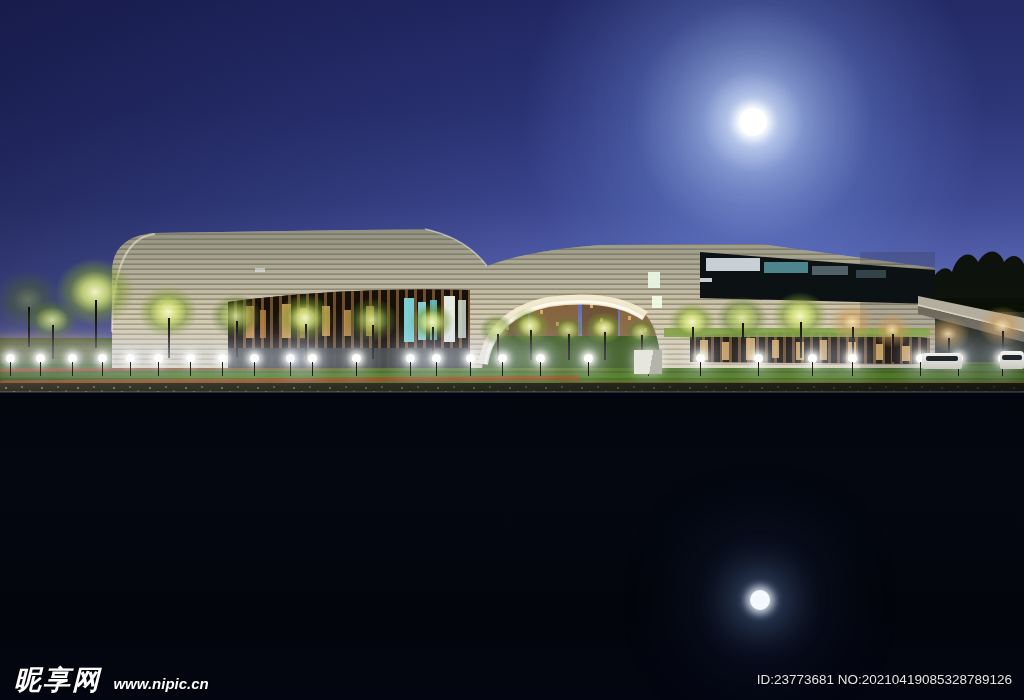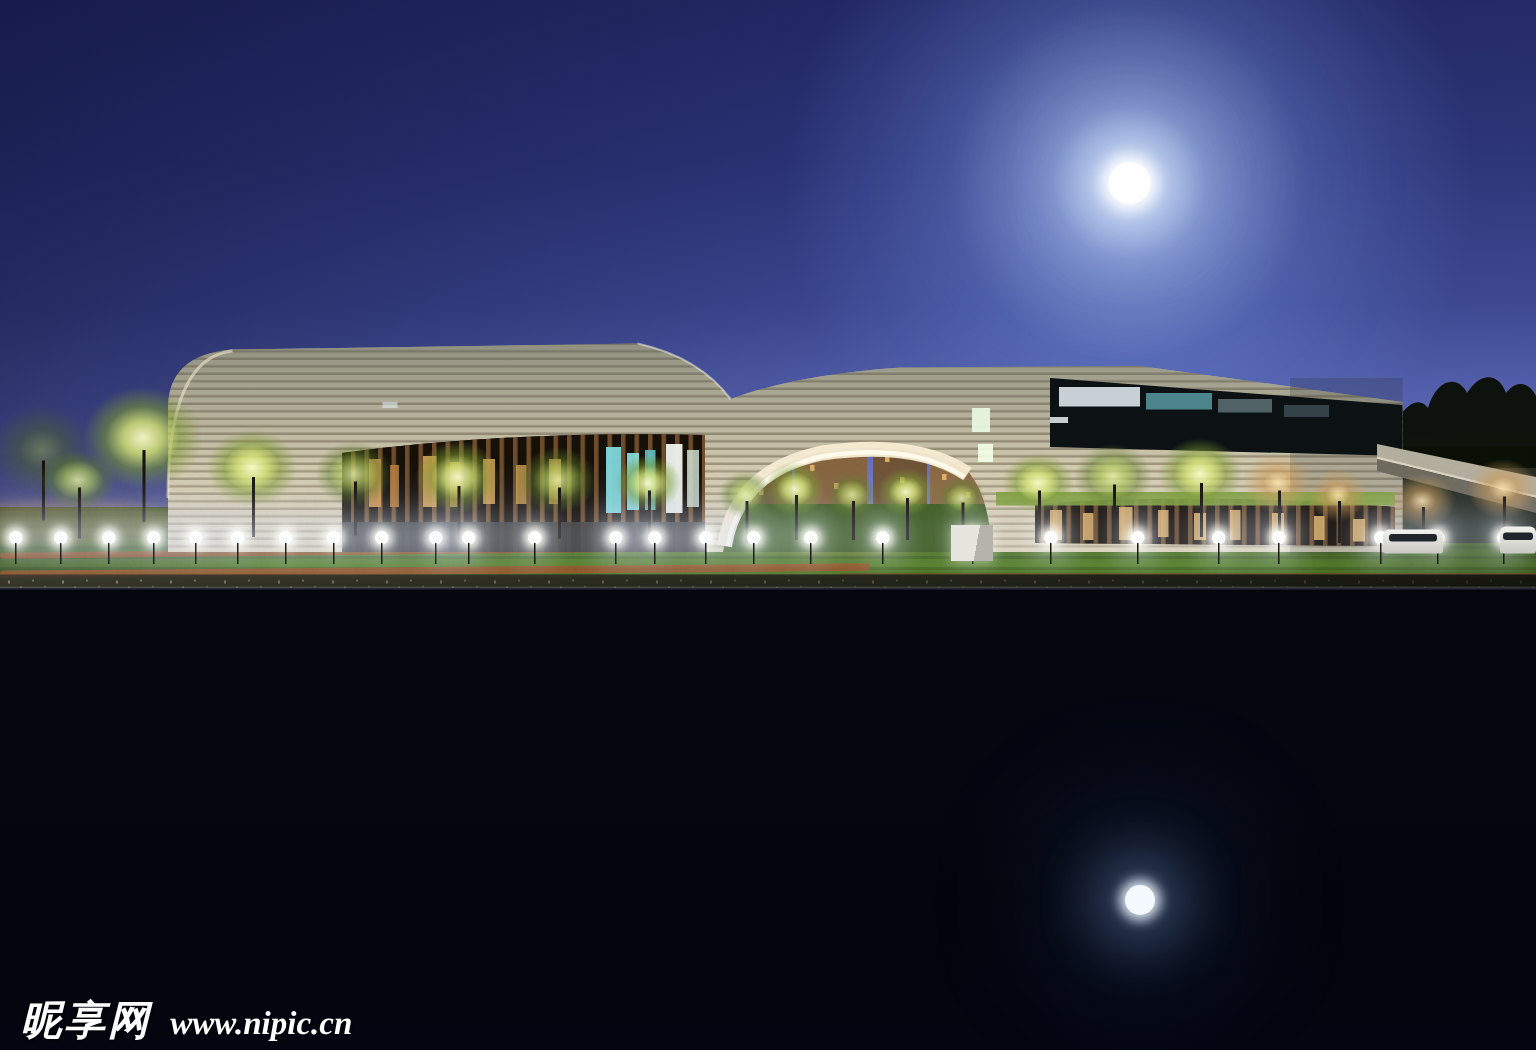--- a/index.html
+++ b/index.html
@@ -56,21 +56,21 @@
     background:linear-gradient(180deg, rgba(5,9,20,.08) 0%, rgba(5,9,20,.32) 24%, rgba(4,7,16,.75) 46%, rgba(3,5,12,.97) 66%, #030510 100%);}
   .waterline{position:absolute;left:0;top:391px;width:1024px;height:2px;background:rgba(200,212,225,.18);}
   .moon-reflection{position:absolute;border-radius:50%;background:#f4f9ff;
     box-shadow:0 0 8px 4px rgba(240,248,255,.85), 0 0 38px 20px rgba(140,180,245,.35), 0 0 90px 45px rgba(90,130,210,.18);}
   .vignette{position:absolute;inset:0;pointer-events:none;
     background:radial-gradient(ellipse 130% 110% at 50% 40%, rgba(0,0,0,0) 55%, rgba(2,2,12,.38) 100%);}
   
   .wm-left{position:absolute;left:14px;top:662px;color:#ffffff;font-style:italic;font-weight:bold;
     text-shadow:0 1px 2px rgba(0,0,0,.6);white-space:nowrap;}
   .wm-left .site-name{font-size:27px;letter-spacing:2px;}
-  .wm-left .site-url{font-size:22px;margin-left:8px;font-family:Liberation Serif, serif;}
+  .wm-left .site-url{font-size:15px;margin-left:8px;}
   .wm-right{position:absolute;right:12px;top:672px;color:#e4e4e4;font-size:13.5px;
     text-shadow:0 1px 2px rgba(0,0,0,.7);white-space:nowrap;}
 </style>
 </head>
 <body>
 
 <div id="photo">
 
   <div class="scene">
     <div class="sky"></div>
@@ -271,14 +271,15 @@
     <div class="moon-reflection" style="position: absolute; top: 198px; width: 20px; height: 20px; left: 750px;"></div>
   </div>
   <div class="waterline"></div>
 
   <div class="vignette"></div>
 
   <div class="wm-left">
     <span class="site-name">昵享网</span>
     <span class="site-url">www.nipic.cn</span>
   </div>
+  <div class="wm-right">ID:23773681 NO:20210419085328789126</div>
 
 </div>
 
 </body></html>

